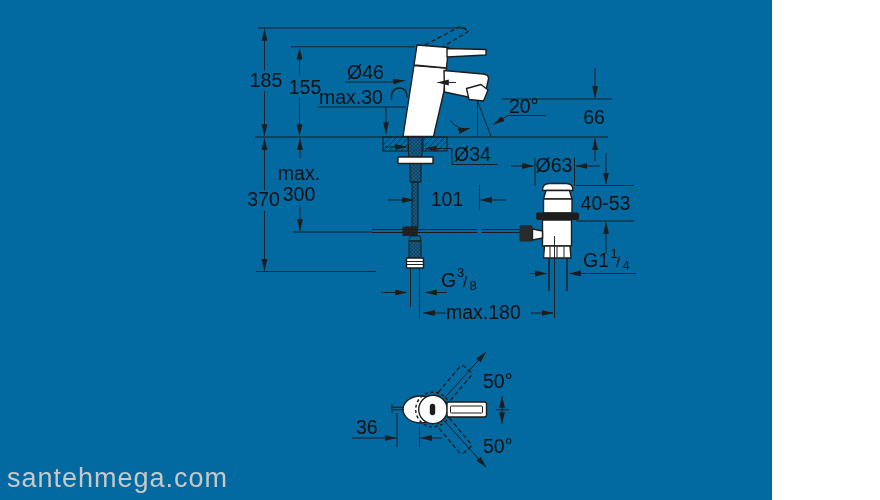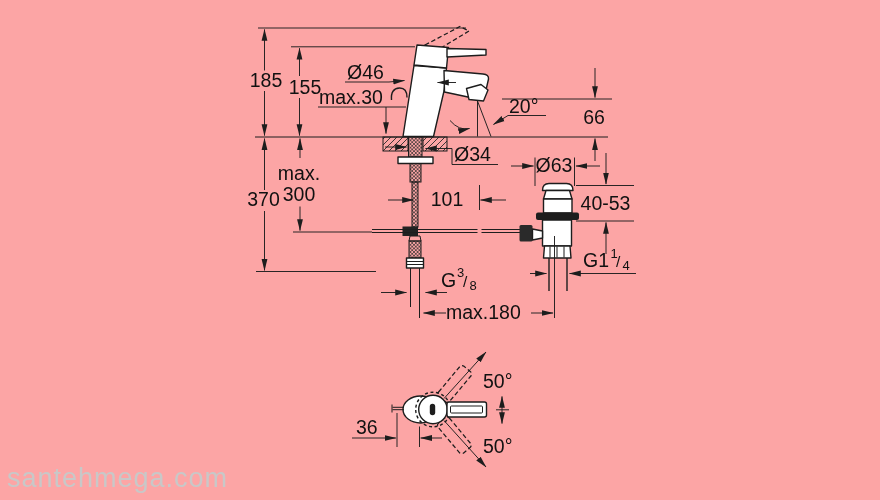--- a/index.html
+++ b/index.html
@@ -1,16 +1,16 @@
 <!DOCTYPE html>
 <html><head>
 <meta charset="utf-8">
 <style>
   html,body{margin:0;padding:0;background:#ffffff;}
-  .stage{position:relative;width:880px;height:500px;background:#fca5a5;overflow:hidden;}
+  .stage{position:relative;width:772px;height:500px;background:#0369a1;overflow:hidden;}
   svg{display:block;}
   .ol{stroke:#1d1d1d;stroke-width:1.4;fill:#ffffff;stroke-linejoin:round;}
   .on{stroke:#1d1d1d;stroke-width:1.4;fill:none;stroke-linejoin:round;}
   .th{stroke:#1d1d1d;stroke-width:1;fill:none;}
   .dl{stroke:#1d1d1d;stroke-width:.95;fill:none;}
   .dash{stroke:#1d1d1d;stroke-width:1.25;fill:none;stroke-dasharray:4.5 2.6;}
   .fillpat{stroke:#1d1d1d;stroke-width:1;}
   .t{font-family:"Liberation Sans","DejaVu Sans",sans-serif;font-size:19.5px;fill:#111111;}
   .ts{font-family:"Liberation Sans","DejaVu Sans",sans-serif;font-size:13px;fill:#111111;}
   .tm{font-family:"Liberation Sans","DejaVu Sans",sans-serif;font-size:15.5px;fill:#111111;}

